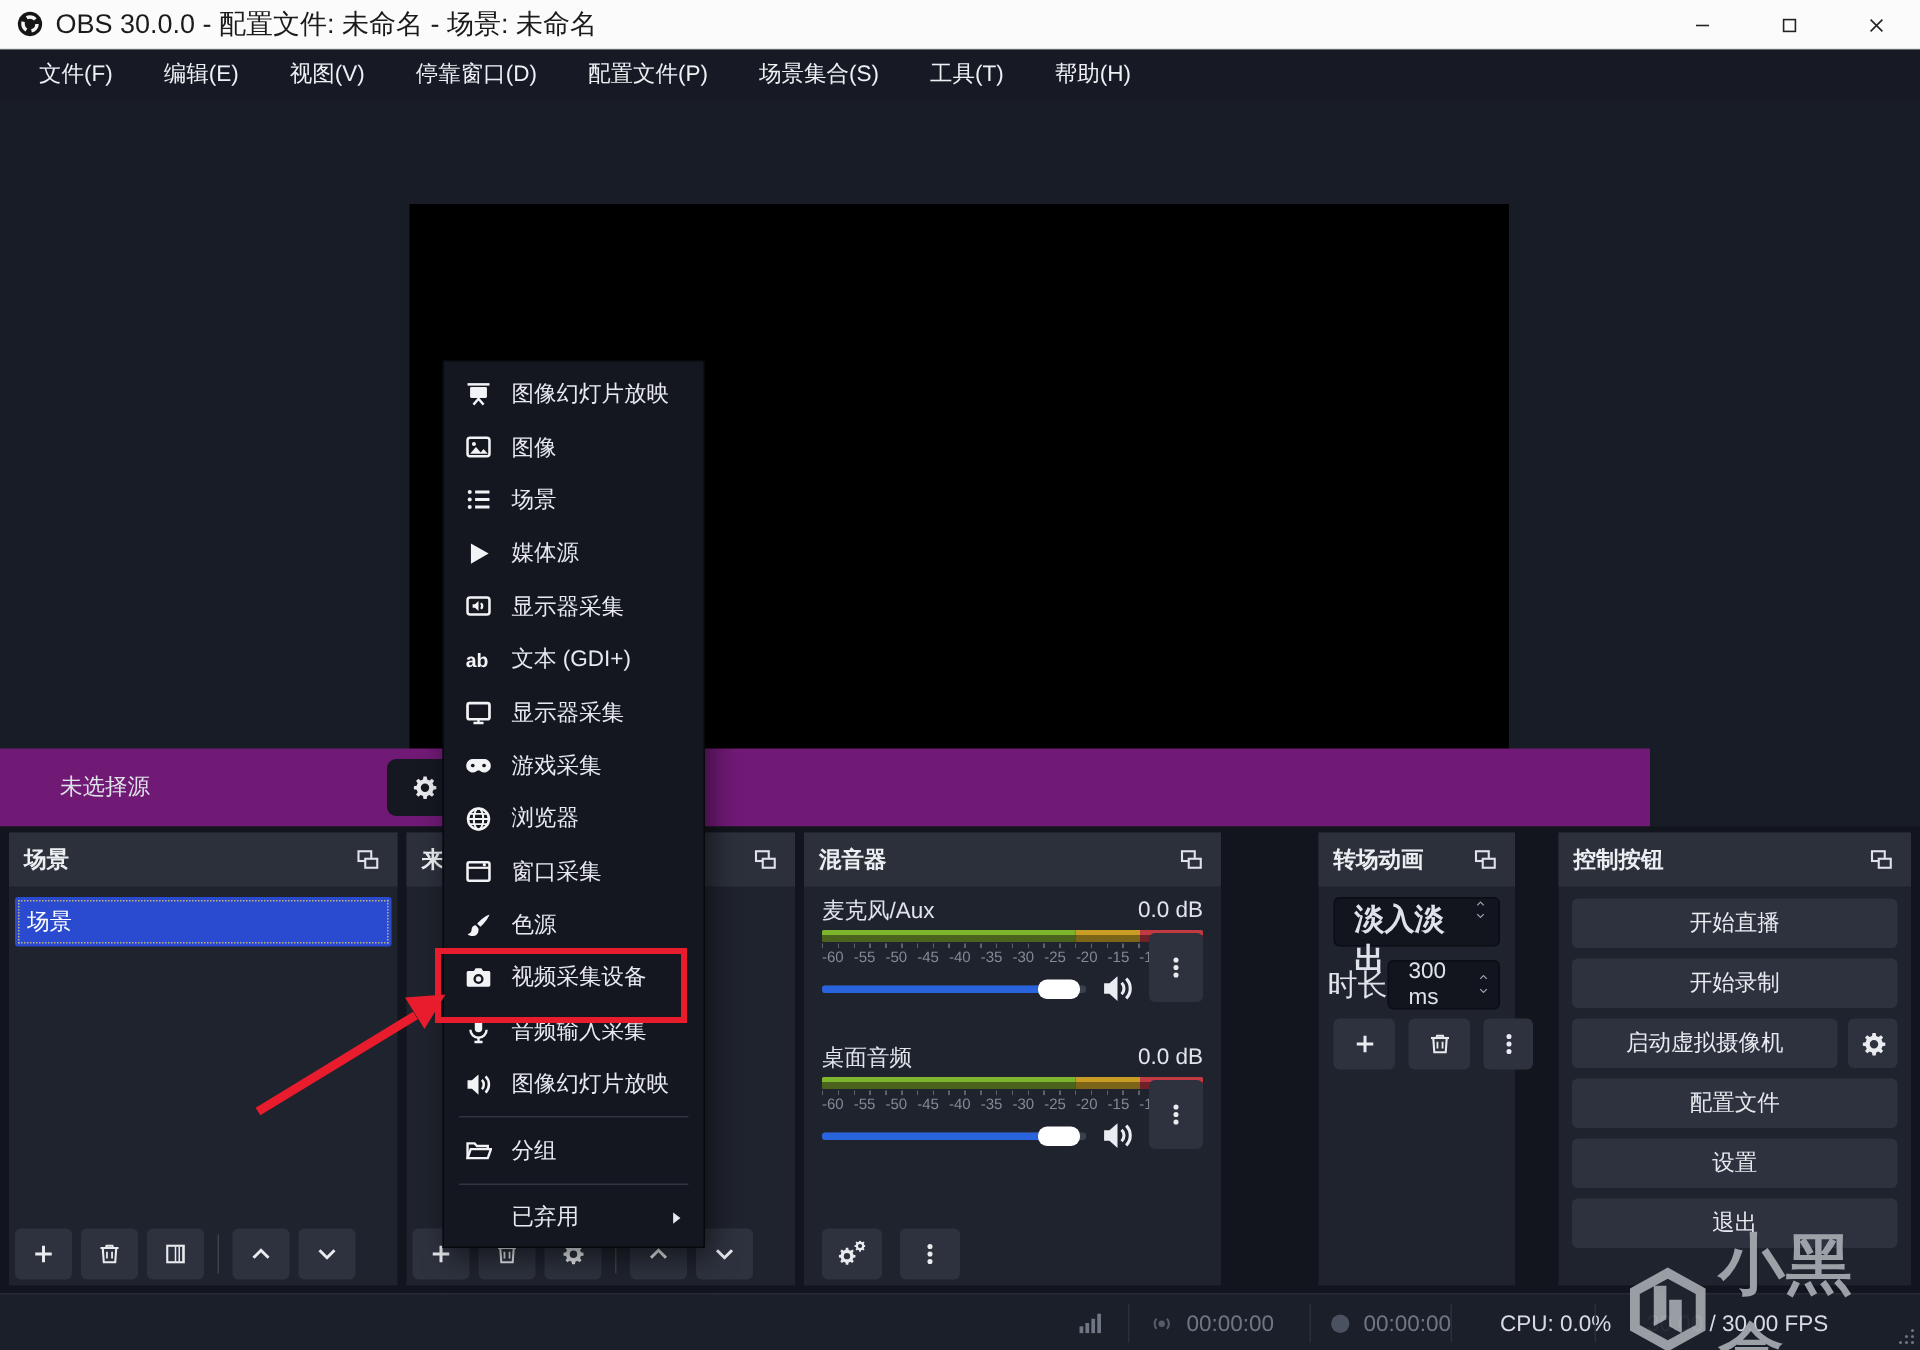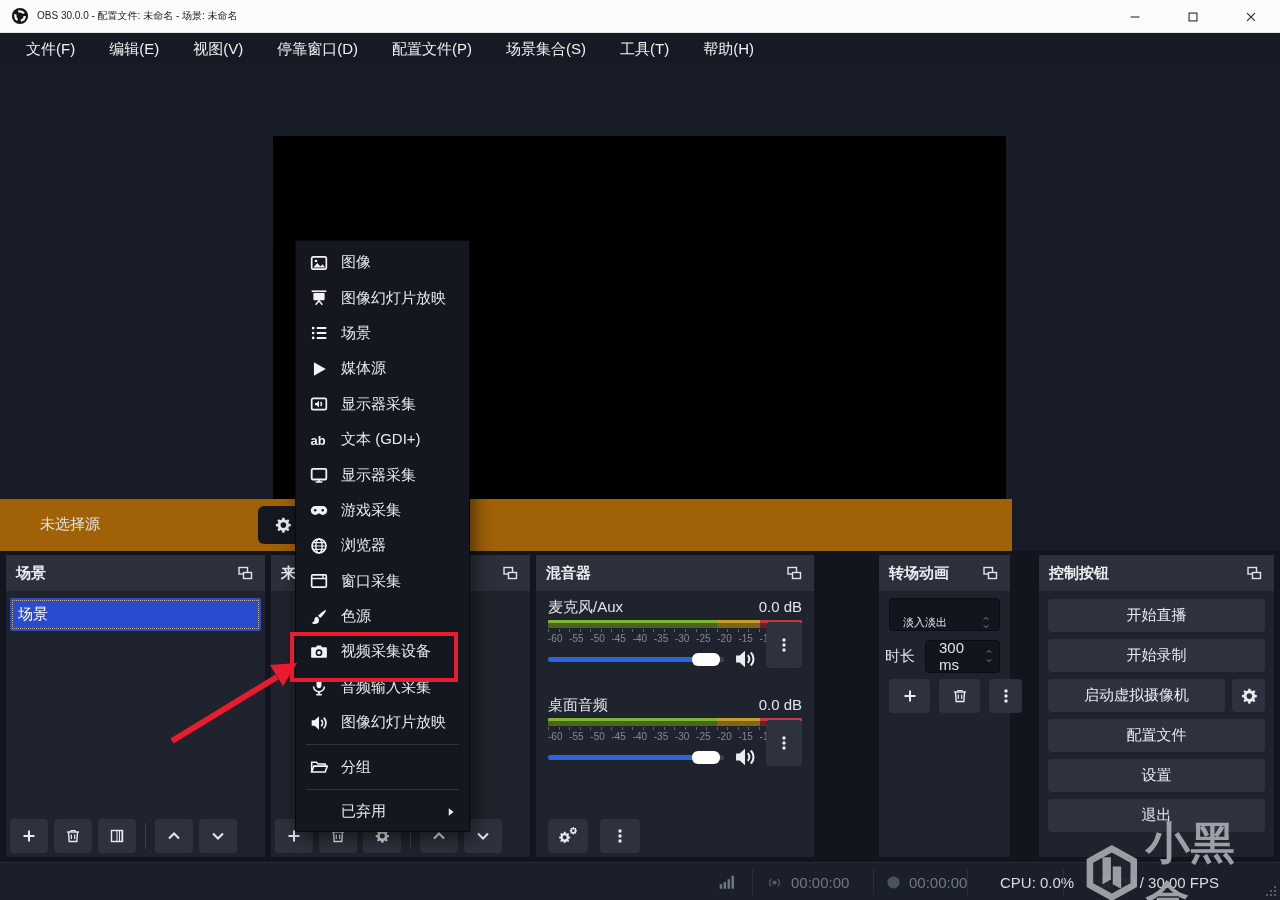--- a/index.html
+++ b/index.html
@@ -3,34 +3,34 @@
 <meta charset="utf-8">
 <style>
   * { margin:0; padding:0; box-sizing:border-box; }
   html,body { background:#000; }
   body { font-family:"Liberation Sans", sans-serif; }
   .app { position:relative; width:1280px; height:900px; overflow:hidden; background:#181c26; }
 
   
   .titlebar { position:absolute; left:0; top:0; width:1280px; height:33px; background:#fbfbfb; border-bottom:1px solid #e3e3e3; display:flex; align-items:center; }
   .titlebar .obslogo { margin-left:11px; display:flex; }
-  .titlebar .title { margin-left:8px; font-size:10px; color:#1b1b1b; }
+  .titlebar .title { margin-left:8px; font-size:18px; color:#1b1b1b; }
   .wincontrols { position:absolute; right:0; top:0; height:33px; display:flex; }
   .winbtn { width:58px; height:33px; display:flex; align-items:center; justify-content:center; color:#222; }
 
   
   .menubar { position:absolute; left:0; top:33px; width:1280px; height:33px; background:#171a24; display:flex; align-items:center; padding-left:14px; }
   .menubar .mbi { color:#eef0f4; font-size:15px; padding:6px 12px; margin-right:10px; }
 
   
   .mainarea { position:absolute; left:0; top:66px; width:1280px; height:433px; background:#181c26; }
   .preview { position:absolute; left:273px; top:70px; width:733px; height:414px; background:#000; }
 
   
-  .hintrow { position:absolute; left:0; top:499px; width:1012px; height:52px; background:#a16207; }
+  .hintrow { position:absolute; left:0; top:499px; width:1100px; height:52px; background:#701a75; }
   .hinttext { position:absolute; left:40px; top:16px; font-size:15px; color:#dfe2e8; }
   .hintbtn { position:absolute; left:258px; top:7px; width:110px; height:38px; background:#151821; border-radius:6px; display:flex; align-items:center; padding-left:16px; color:#e8eaee; }
 
   
   .dockarea { position:absolute; left:0; top:551px; width:1280px; height:311px; background:#12151d; }
   .panel { position:absolute; top:4px; height:302px; background:#1f232d; }
   .panel-h { height:36px; background:#2b303b; display:flex; align-items:center; padding:0 10px; }
   .panel-title { font-size:15px; font-weight:bold; color:#eceef2; }
   .popup-btn { margin-left:auto; width:20px; height:20px; color:#dfe2e8; display:flex; align-items:center; justify-content:center; }
   .toolbar { position:absolute; left:4px; bottom:4px; display:flex; align-items:center; gap:6px; }
@@ -53,24 +53,24 @@
   .tickmarks { height:3px; margin-top:1px; background:repeating-linear-gradient(to right, #5c636f 0 1px, transparent 1px calc((100% - 1px)/24)); }
   .tickrow { display:flex; justify-content:space-between; font-size:10px; color:#828a96; margin-top:1px; }
   .sliderrow { display:flex; align-items:center; margin-top:6px; width:calc(100% - 46px); height:18px; }
   .track { flex:1; height:5px; position:relative; background:#3a404d; border-radius:2px; }
   .trackfill { position:absolute; left:0; top:0; bottom:0; width:89%; background:#2a63de; border-radius:2px; }
   .handle { position:absolute; left:82%; top:-4px; width:28px; height:13px; background:#ffffff; border-radius:6px; }
   .spk { margin-left:10px; color:#eaedf2; display:flex; }
   .chmenu { position:absolute; right:0; top:24px; width:36px; height:46px; background:#2d323e; border-radius:4px; display:flex; align-items:center; justify-content:center; color:#e9ebef; }
 
   
-  .combo { position:absolute; left:10px; right:10px; top:43px; height:33px; background:#12151d; border:1px solid #0a0d13; border-radius:4px; display:flex; align-items:flex-end; color:#dfe3e9; font-size:11px; padding-left:13px; }
+  .combo { position:absolute; left:10px; right:10px; top:43px; height:33px; background:#12151d; border:1px solid #0a0d13; border-radius:4px; display:flex; align-items:flex-start; color:#dfe3e9; font-size:20px; padding-left:13px;font-weight:bold; }
   .combo-arrows { margin-left:auto; width:26px; display:flex; flex-direction:column; align-items:center; gap:1px; color:#99a1ad; }
   .durrow { position:absolute; left:6px; right:10px; top:84px; height:34px; display:flex; align-items:center; }
-  .durlabel { width:40px; font-size:15px; color:#dfe3e9; }
+  .durlabel { width:40px; font-size:20px; color:#dfe3e9; }
   .spin { flex:1; height:33px; background:#12151d; border:1px solid #0a0d13; border-radius:4px; display:flex; align-items:center; color:#dfe3e9; font-size:15px; padding-left:13px; }
   .spin-arrows { margin-left:auto; width:24px; display:flex; flex-direction:column; align-items:center; gap:2px; color:#99a1ad; }
   .transbtns { position:absolute; left:10px; top:124px; display:flex; gap:9px; }
   .transbtn { width:41px; height:34px; background:#2d323e; border-radius:4px; display:flex; align-items:center; justify-content:center; color:#e9ebef; }
   .transbtn.narrow { width:33px; }
 
   
   .cstack { position:absolute; left:9px; right:9px; top:44px; }
   .cbtn { height:33px; margin-bottom:7px; background:#2d323e; border-radius:4px; color:#e7eaef; font-size:15px; display:flex; align-items:center; justify-content:center; }
   .vcamrow { display:flex; gap:7px; margin-bottom:7px;border-radius:10px; }
@@ -595,32 +595,32 @@
           <circle cx="6" cy="10" r="1"></circle>
           <circle cx="2" cy="10" r="1"></circle>
         </g>
       </svg>
   </div>
 
   <div class="cmenu">
     <div class="mi">
         <span class="micon">
           <svg class="icon18">
+            <use href="#s-slideshow"></use>
+          </svg>
+        </span>
+        <span>图像幻灯片放映</span>
+      </div>
+    <div class="mi">
+        <span class="micon">
+          <svg class="icon18">
             <use href="#s-image"></use>
           </svg>
         </span>
         <span>图像</span>
-      </div>
-    <div class="mi">
-        <span class="micon">
-          <svg class="icon18">
-            <use href="#s-slideshow"></use>
-          </svg>
-        </span>
-        <span>图像幻灯片放映</span>
       </div>
     <div class="mi">
         <span class="micon">
           <svg class="icon18">
             <use href="#s-scenelist"></use>
           </svg>
         </span>
         <span>场景</span>
       </div>
     <div class="mi">

